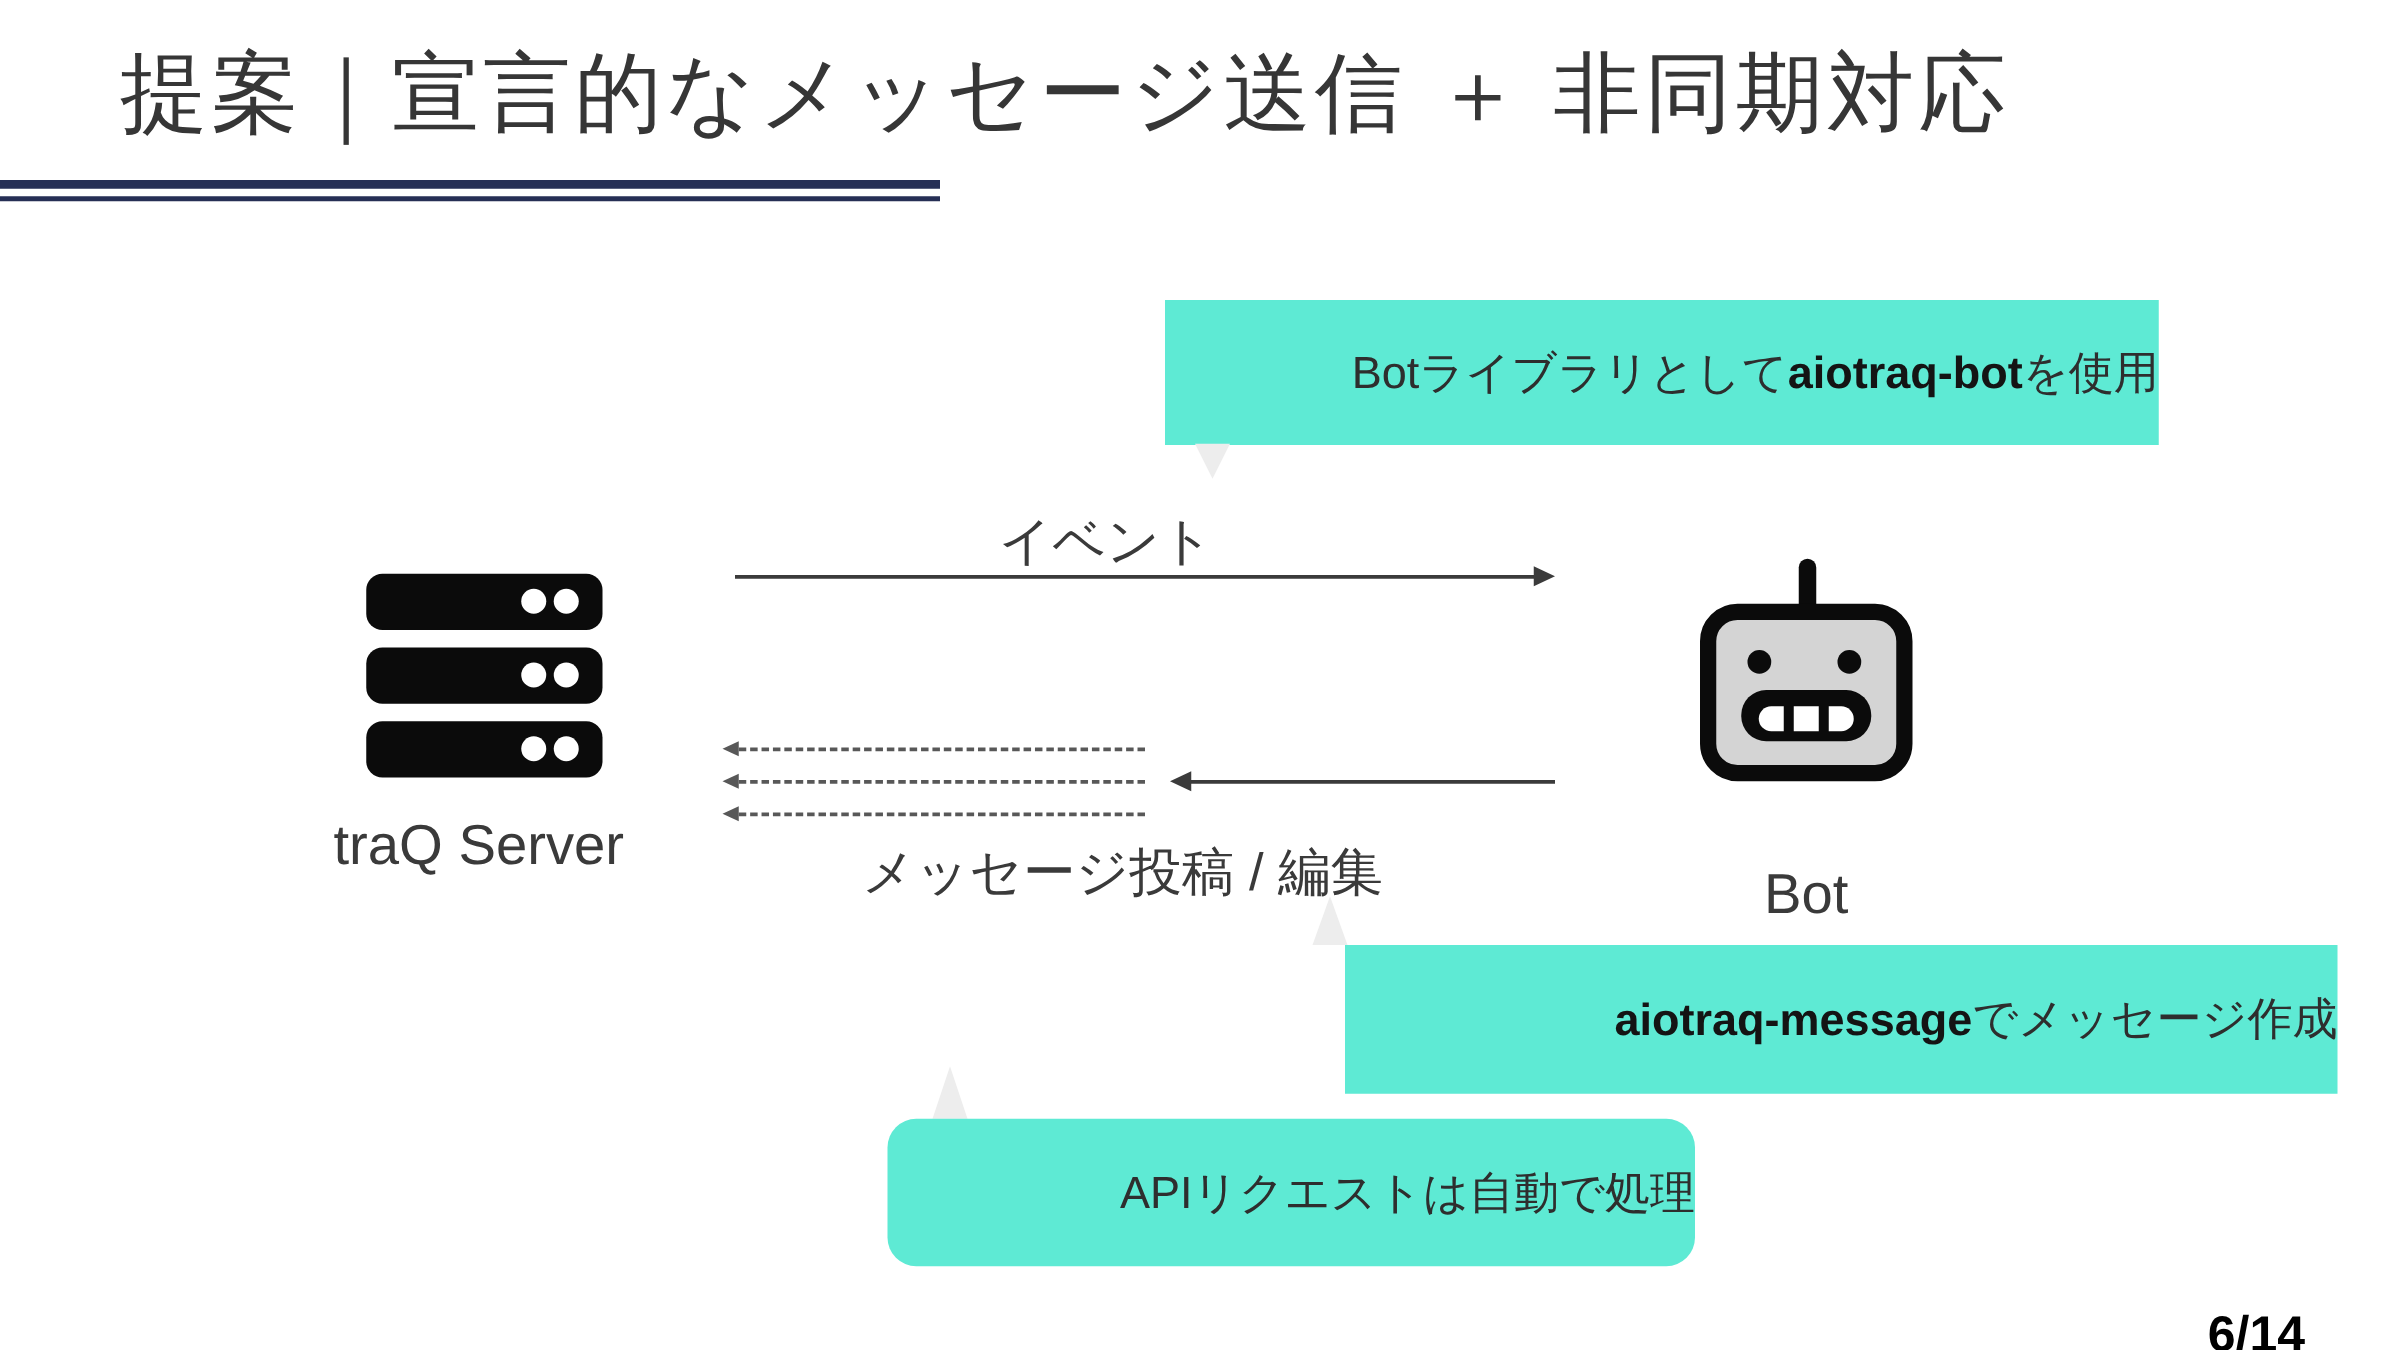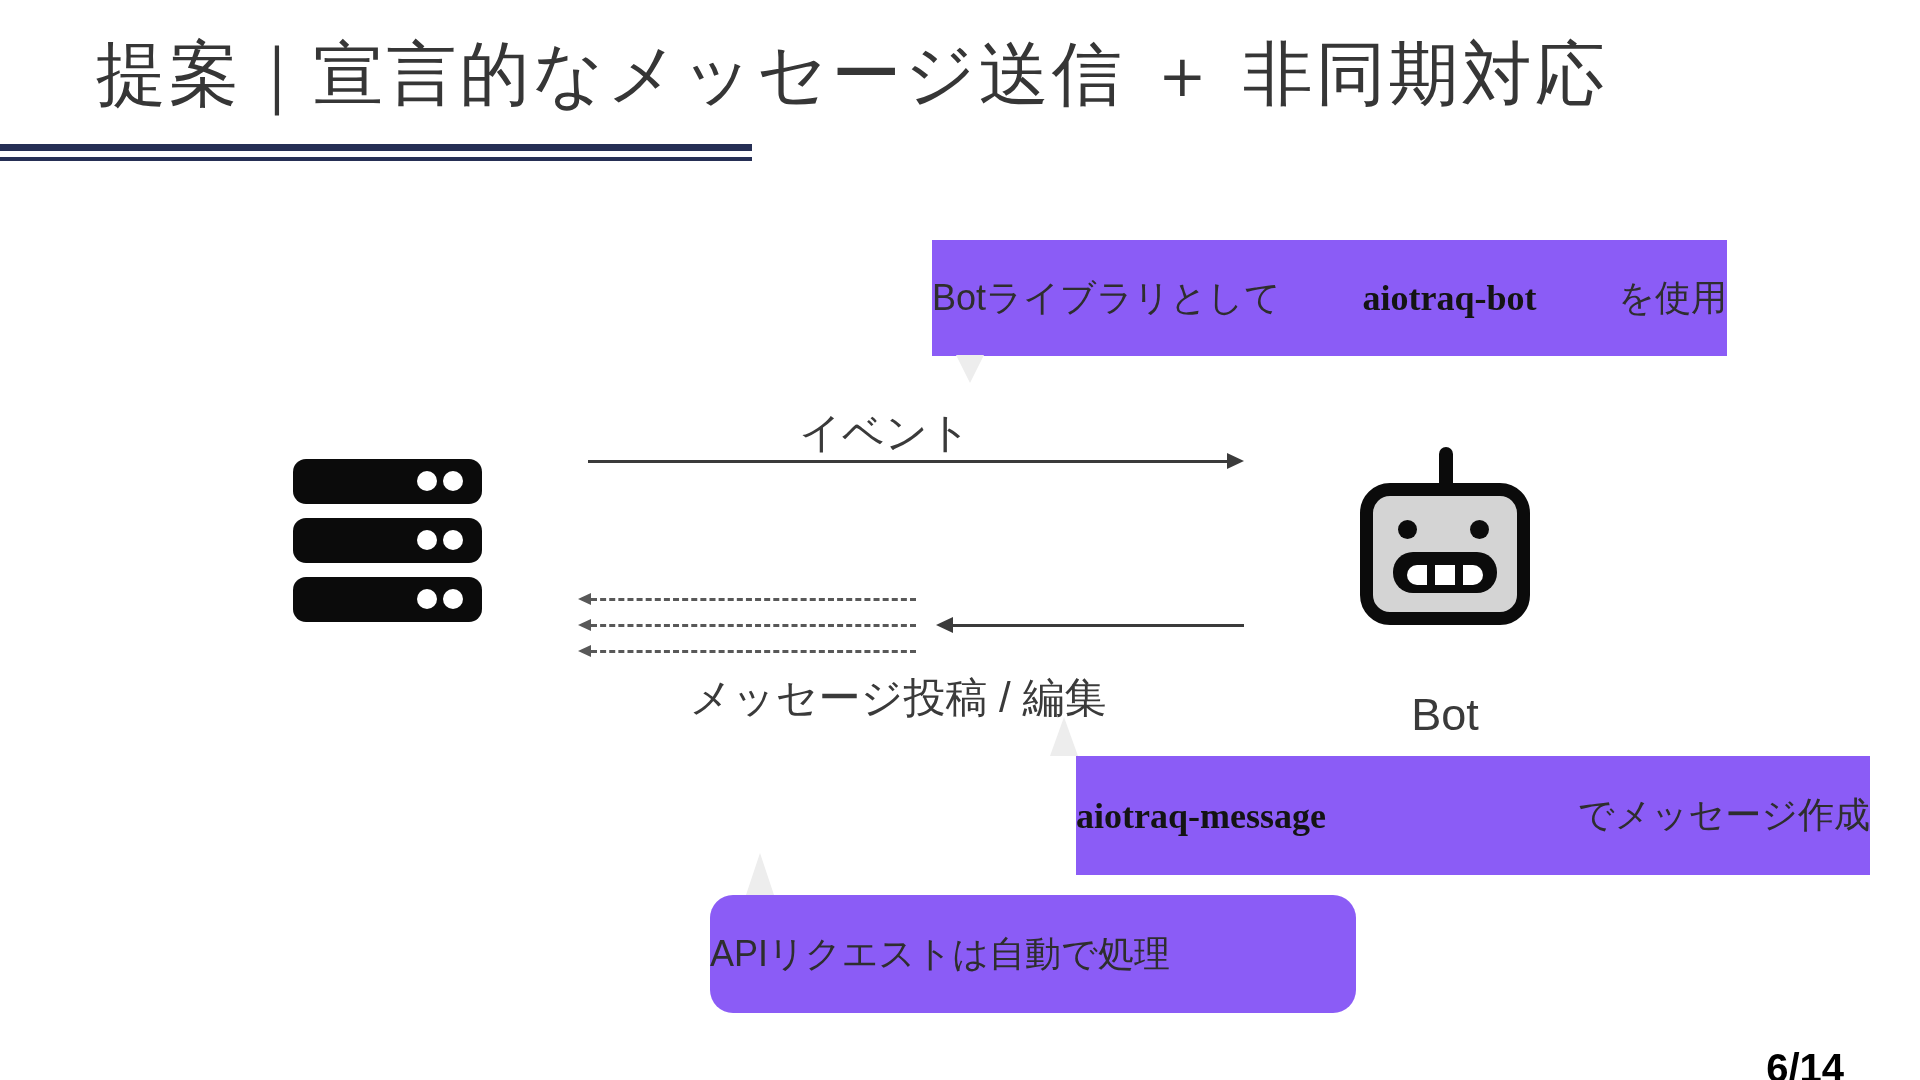--- a/index.html
+++ b/index.html
@@ -18,26 +18,26 @@
     font-size:70px;font-weight:400;
     color:#363636;letter-spacing:3px;
     white-space:nowrap;
   }
   .title-rule{left:0;background:#262f55;}
   #title-rule-thick{top:144px;width:752px;height:7px;}
   #title-rule-thin{top:157px;width:752px;height:4px;}
 
   
   .callout{
-    background:#8b5cf6;
-    display:flex;align-items:center;justify-content:space-between;
+    background:#5eead4;
+    display:flex;align-items:center;justify-content:flex-end;
     font-size:36px;color:#2e2e2e;
     white-space:nowrap;
   }
-  .callout b{font-weight:800;color:#141414;font-family:Liberation Serif, serif;}
+  .callout b{font-weight:800;color:#141414;}
   .tail{width:0;height:0;}
   .tail-down{border-left:14px solid transparent;border-right:14px solid transparent;border-top:28px solid #ededed;}
   .tail-up{border-left:14px solid transparent;border-right:14px solid transparent;border-bottom:40px solid #ededed;}
 
   #callout-bot-library{left:932px;top:240px;width:795px;height:116px;}
   #callout-bot-library-tail{left:956px;top:355px;}
   #callout-message-create{left:1076px;top:756px;width:794px;height:119px;}
   #callout-message-create-tail{left:1050px;top:717px;border-bottom-width:39px;}
   #callout-api-auto{left:710px;top:895px;width:646px;height:118px;border-radius:23px;}
   #callout-api-auto-tail{left:746px;top:853px;border-bottom-width:42px;}
@@ -127,20 +127,21 @@
     <span class="abs server-dot" style="left:150px;top:12px;"></span>
   </div>
   <div id="server-rect-2" class="abs server-rect">
     <span class="abs server-dot" style="left:124px;top:12px;"></span>
     <span class="abs server-dot" style="left:150px;top:12px;"></span>
   </div>
   <div id="server-rect-3" class="abs server-rect">
     <span class="abs server-dot" style="left:124px;top:12px;"></span>
     <span class="abs server-dot" style="left:150px;top:12px;"></span>
   </div>
+  <div id="server-label" class="abs node-label">traQ Server</div>
 
   <div id="bot-icon" class="abs">
     <div id="bot-antenna" class="abs"></div>
     <div id="bot-head" class="abs"></div>
     <div id="bot-eye-left" class="abs bot-eye"></div>
     <div id="bot-eye-right" class="abs bot-eye"></div>
     <div id="bot-mouth" class="abs">
       <span id="bot-tooth-left" class="abs bot-tooth"></span>
       <span id="bot-tooth-mid" class="abs bot-tooth"></span>
       <span id="bot-tooth-right" class="abs bot-tooth"></span>

